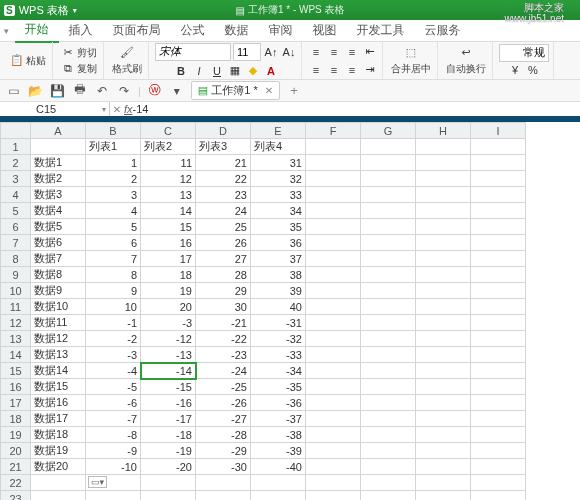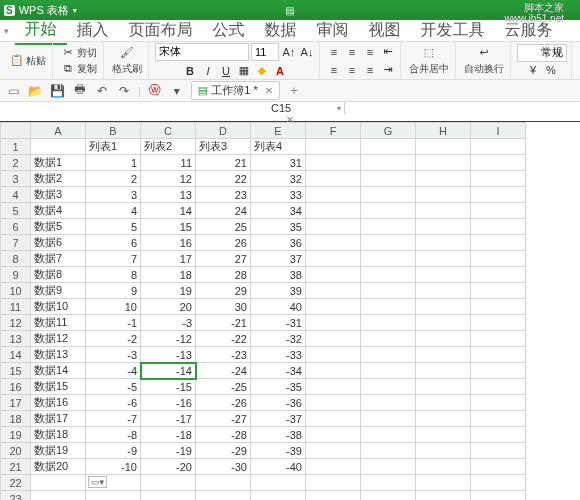--- a/index.html
+++ b/index.html
@@ -4,37 +4,37 @@
 <style>
 * { margin:0; padding:0; box-sizing:border-box; font-family:"Microsoft YaHei",SimSun,sans-serif; }
 body { width:580px; height:500px; overflow:hidden; background:#fff; font-size:11px; color:#333; position:relative; }
 .titlebar { height:20px; background:linear-gradient(#2a9e3b,#208831); display:flex; align-items:center; padding:0 4px; color:#fff; }
 .titlebar .logo { background:#fff; color:#208831; font-weight:bold; font-size:10px; padding:0 2px; border-radius:2px; margin-right:4px; }
 .titlebar .appname { font-size:11px;text-align:center; }
 .titlebar .droparr { margin-left:4px; font-size:8px; }
 .titlebar .doc { position:absolute; left:50%; transform:translateX(-50%); font-size:10px; color:#dff3e1; display:flex; align-items:center; gap:3px; }
 .titlebar .watermark { position:absolute; right:16px; top:2px; text-align:right; font-size:10px; color:#e5e5e5; line-height:11px; text-shadow:0 0 1px #555; }
 .menubar { height:22px; background:#fff; display:flex; align-items:center; border-bottom:1px solid #ddd; padding-left:4px; gap:0; }
-.menubar .mi { padding:3px 10px; font-size:16px; color:#555; cursor:pointer; }
+.menubar .mi { padding:3px 10px; font-size:12px; color:#555; cursor:pointer; }
 .menubar .mi.active { color:#208831; border-bottom:2px solid #2a9e3b; }
 .menubar .dd { font-size:9px; color:#888; margin-right:6px; }
 .ribbon { height:38px; background:#f7f7f7; border-bottom:1px solid #ddd; display:flex; align-items:center; padding:0 4px; gap:2px; }
 .rgroup { display:flex; flex-direction:column; align-items:center; padding:0 4px; border-right:1px solid #e3e3e3; height:100%; justify-content:center; }
 .rbtn { font-size:10px; color:#444; display:flex; align-items:center; gap:2px; padding:1px 2px; cursor:pointer; }
 .ricon { width:14px; height:14px; display:inline-flex; align-items:center; justify-content:center; font-size:11px; }
 .fontsel { display:flex; align-items:center; gap:2px; }
 .fontsel input { font-size:11px; border:1px solid #ccc; height:18px; padding:0 3px; background:#fff; }
 .iconrow { display:flex; gap:2px; }
 .iconcell { width:16px; height:16px; display:flex; align-items:center; justify-content:center; font-size:11px; border:1px solid transparent; cursor:pointer; }
 .qat { height:22px; background:#f7f7f7; border-bottom:1px solid #ddd; display:flex; align-items:center; padding:0 6px; gap:6px; }
 .qat .qi { width:16px; height:16px; display:flex; align-items:center; justify-content:center; cursor:pointer; font-size:12px; color:#555; }
 .qat .tab { display:flex; align-items:center; gap:3px; background:#fff; border:1px solid #ccc; padding:1px 6px; border-radius:2px; font-size:11px; }
 .qat .tab .x { color:#888; font-size:10px; cursor:pointer; margin-left:4px; }
 .qat .plus { color:#888; font-size:13px; cursor:pointer; padding:0 4px; }
-.fbar { height:20px; border-bottom:1px solid #0c4a6e; display:flex; align-items:center; background:#fff;flex-direction:column; }
+.fbar { height:20px; border-bottom:6px solid #0c4a6e; display:flex; align-items:center; background:#fff; }
 .namebox { width:80px; border-right:1px solid #ccc; height:100%; display:flex; align-items:center; padding:0 6px; font-size:11px; position:relative; margin-left:30px;}
 .namebox .dd { position:absolute; right:3px; font-size:8px; color:#888; }
 .fx { font-style:italic; font-size:11px; color:#666;text-decoration:underline; }
 .fval { font-size:11px; }
 .fbar .qi{width:14px;color:#888;font-size:10px;text-align:center;}
 .sheet { position:relative; overflow:auto; height:378px; }
 .grid { border-collapse:collapse; table-layout:fixed; }
 .grid th, .grid td { border:1px solid #d4d4d4; height:16px; font-size:11px; padding:0 3px; background:#fff; overflow:hidden; white-space:nowrap; }
 .grid th { background:#eef1f2; font-weight:normal; color:#555; text-align:center; }
 .grid th.rowh { width:30px; text-align:center; }
@@ -46,20 +46,21 @@
 </style>
 </head>
 <body>
 
 <div class="titlebar">
   <span class="logo">S</span>
   <span class="appname">WPS 表格</span>
   <span class="droparr">▾</span>
   <div class="doc">
     <span>▤</span>
+    <span>工作簿1 * - WPS 表格</span>
   </div>
   <div class="watermark">
     <div>脚本之家</div>
     <div>www.jb51.net</div>
   </div>
 </div>
 
 <div class="menubar">
   <span class="dd">▾</span>
 <span class="mi active">开始</span>
@@ -91,21 +92,21 @@
       </div>
   </div>
   <div class="rgroup">
     <div class="rbtn">
         <span class="ricon">🖌</span>
       </div>
     <div class="rbtn">格式刷</div>
   </div>
   <div class="rgroup" style="gap:2px;">
     <div class="fontsel">
-      <input style="width: 94px;" value="宋体">
+      <input style="width: 76px; font-style: italic;" value="宋体">
       <input style="width: 28px;" value="11">
       <span class="iconcell">A↑</span>
       <span class="iconcell">A↓</span>
     </div>
     <div class="iconrow">
       <span class="iconcell">
           <b>B</b>
         </span>
       <span class="iconcell">
           <i>I</i>

